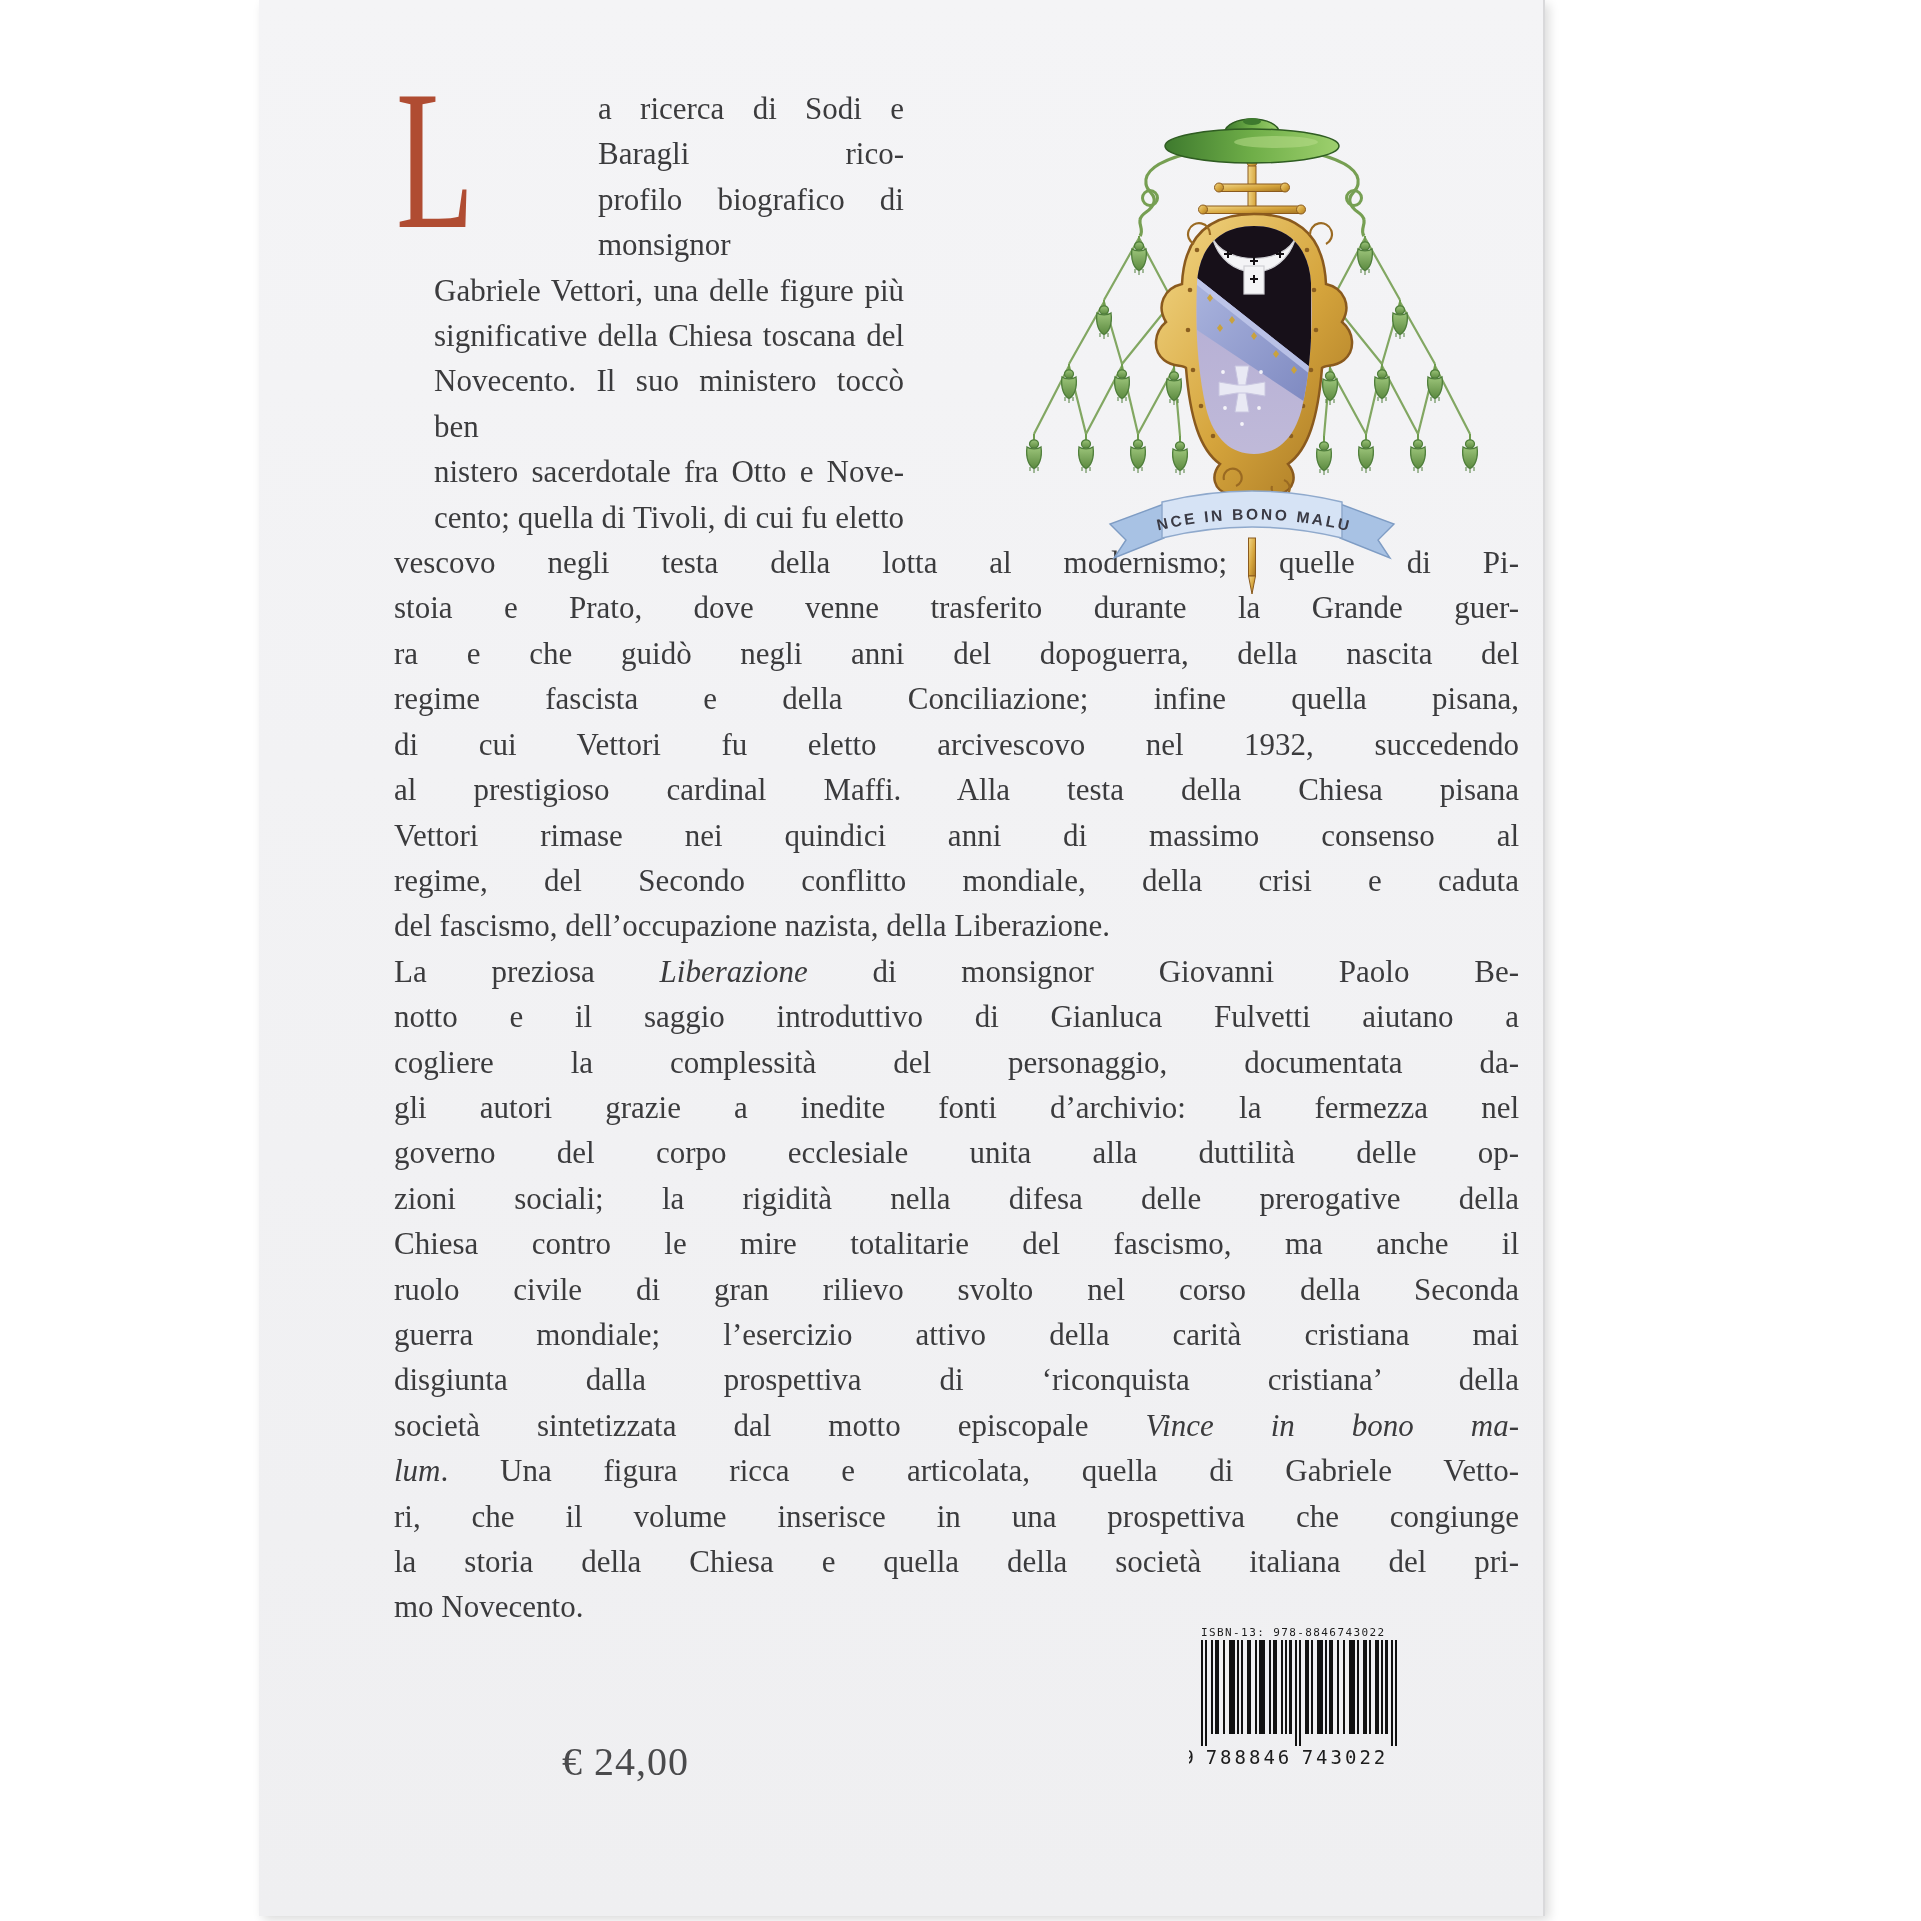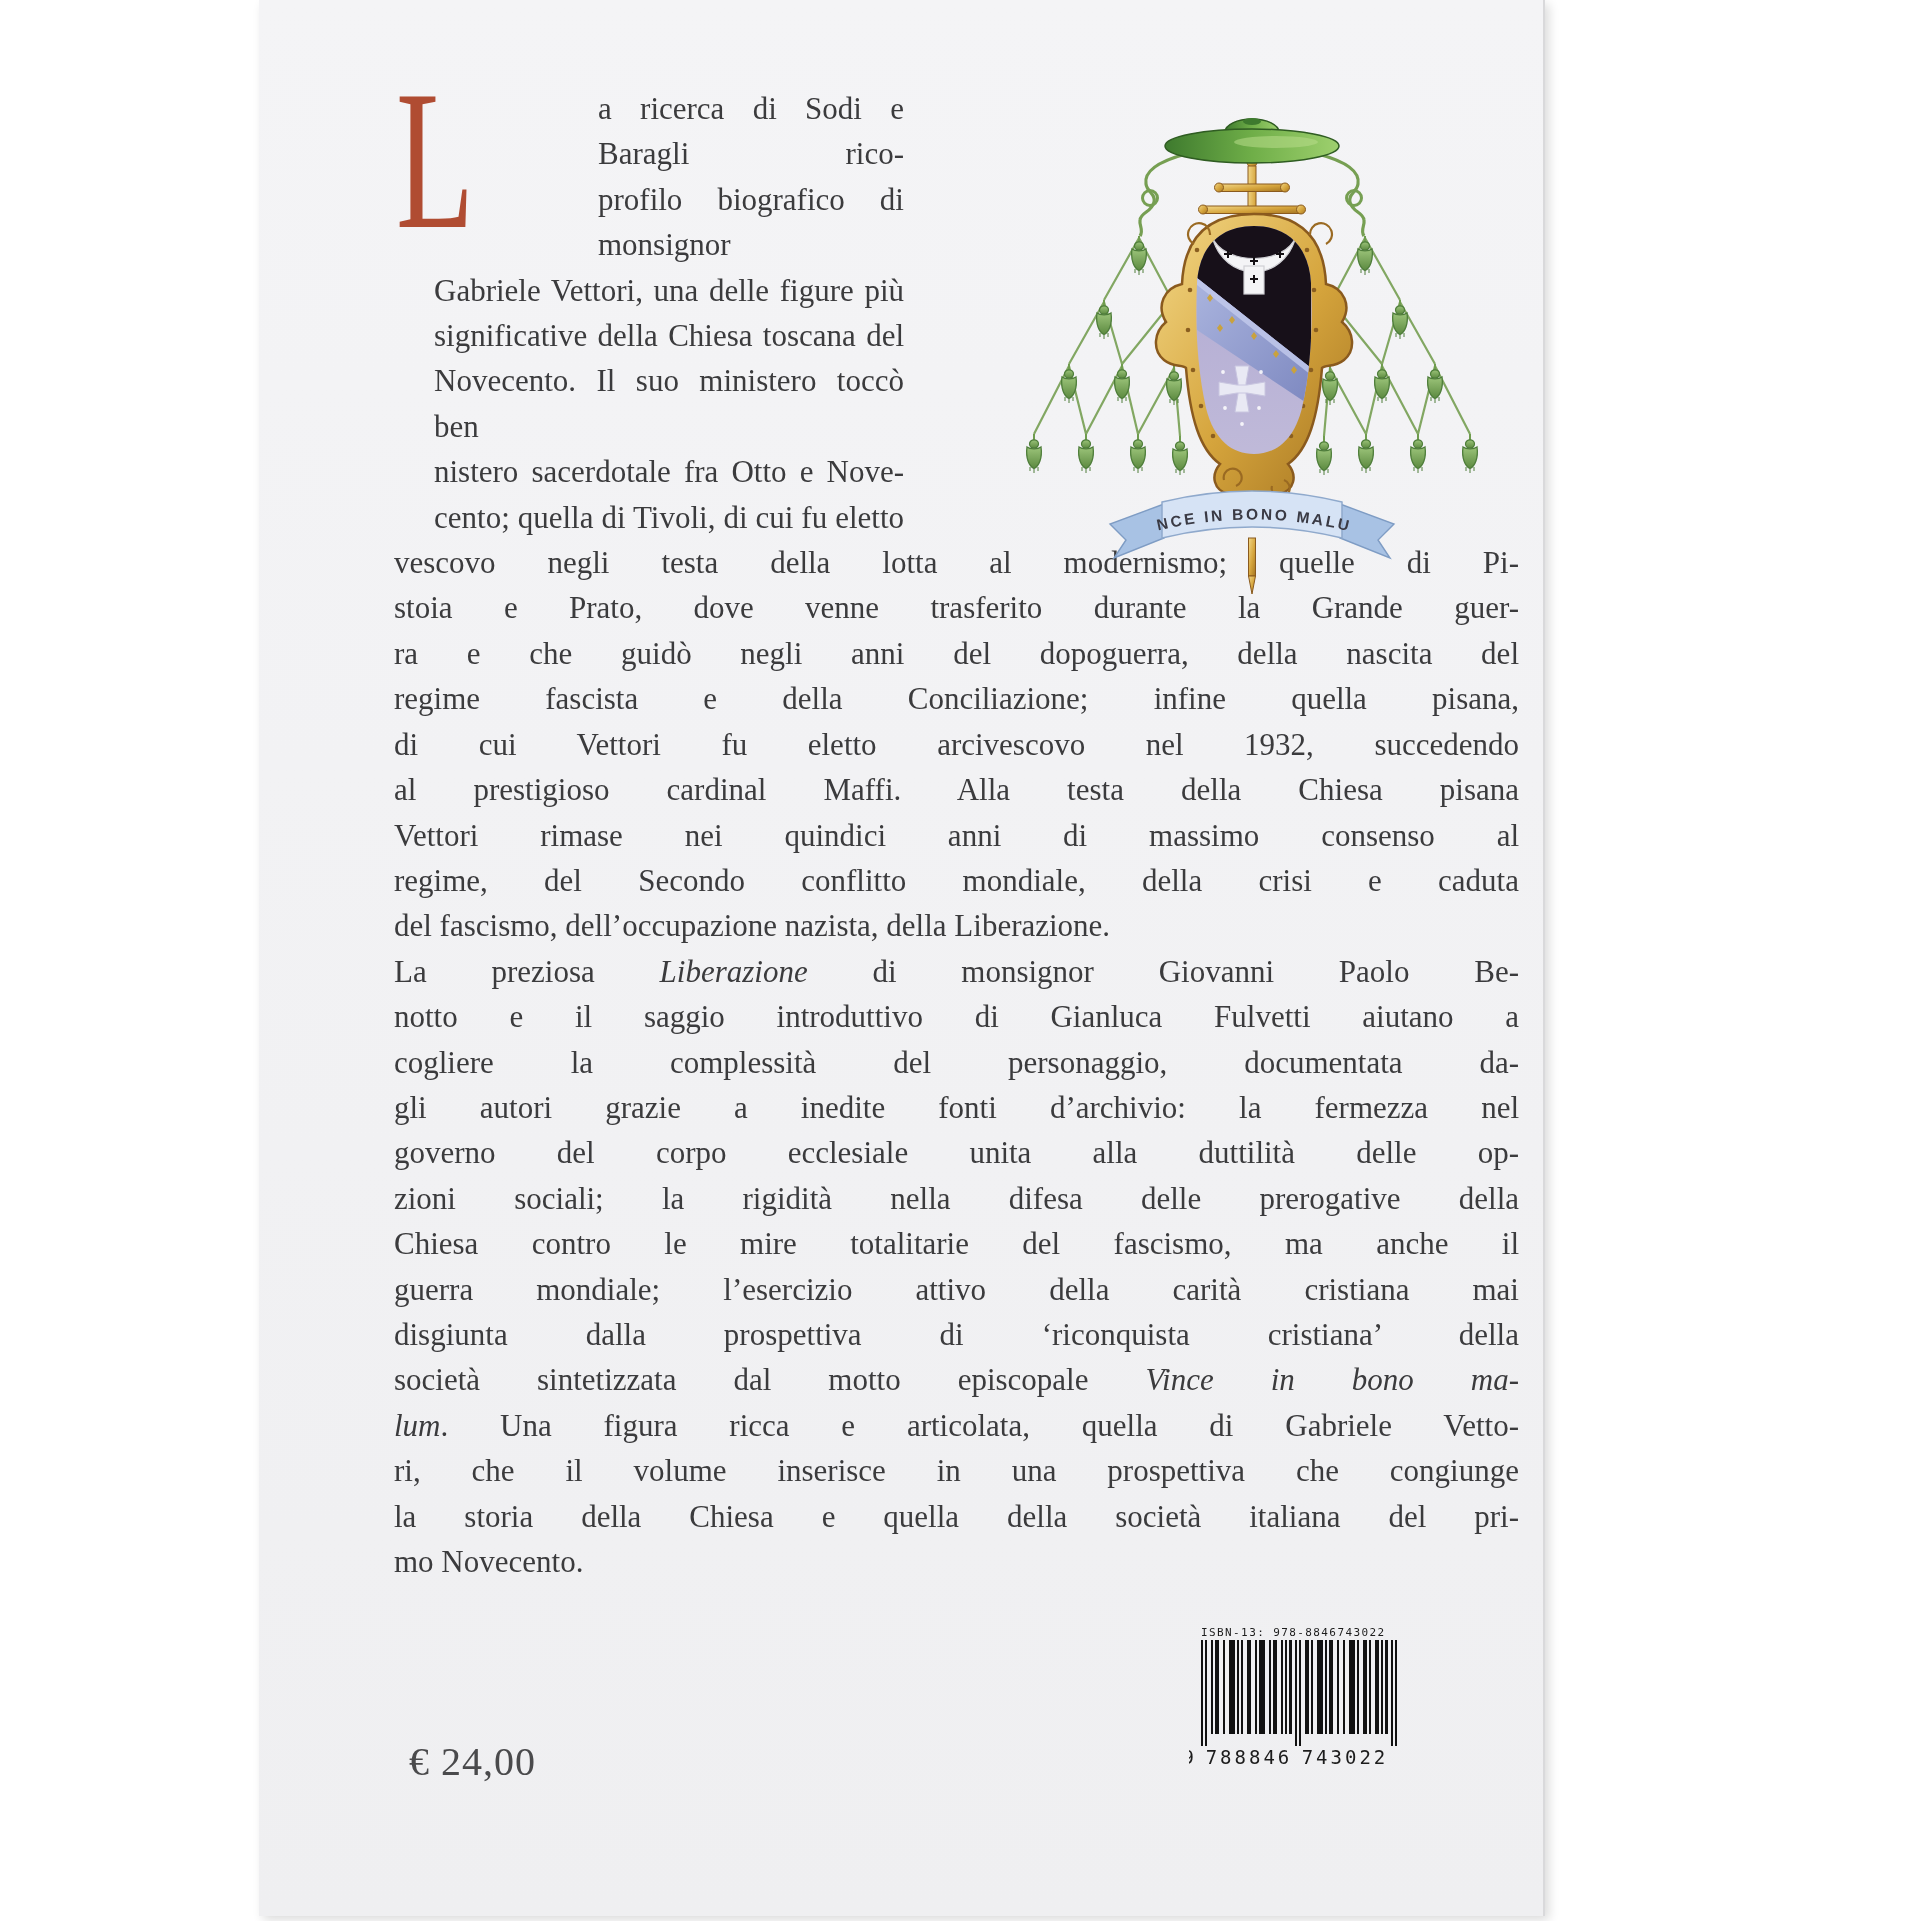--- a/index.html
+++ b/index.html
@@ -14,21 +14,21 @@
   .line{text-align:justify;text-align-last:justify;white-space:normal;}
   .line.short{margin-right:615px;margin-left:40px;}
   .line.indent{padding-left:164px;}
   .line.end{text-align-last:left;}
   .line i{font-style:italic;}
   .dropcap{position:absolute;left:2px;top:6px;
            font-size:200px;line-height:136px;color:#b04c32;
            display:inline-block;transform:scaleX(.64);transform-origin:left top;
            font-family:"Liberation Serif",serif;}
   .arms{position:absolute;left:635px;top:88px;width:600px;height:512px;}
-  .price{position:absolute;left:150px;top:1738px;width:280px;text-align:left;
+  .price{position:absolute;left:150px;top:1738px;width:280px;text-align:right;
          font-size:40px;color:#4a4a4c;letter-spacing:1px;}
   .barcode{position:absolute;left:930px;top:1626px;width:212px;height:152px;}
   .bc-label{font-family:"DejaVu Sans Mono",monospace;font-size:11px;letter-spacing:1.4px;fill:#1c1c1c;}
   .bc-digits{font-family:"DejaVu Sans Mono",monospace;font-size:19px;letter-spacing:3px;fill:#1c1c1c;}
   .motto-t{font-family:"Liberation Sans","DejaVu Sans",sans-serif;font-size:15.5px;
            letter-spacing:2.6px;fill:#3a3a44;font-weight:bold;}
   .bar{fill:#121212;}
 </style>
 </head>
 <body>
@@ -55,20 +55,21 @@
         <div class="line"><span>Vettori rimase nei quindici anni di massimo consenso al</span></div>
         <div class="line"><span>regime, del Secondo conflitto mondiale, della crisi e caduta</span></div>
         <div class="line end"><span>del fascismo, dell’occupazione nazista, della Liberazione.</span></div>
         <div class="line"><span>La preziosa </span><i>Liberazione</i><span> di monsignor Giovanni Paolo Be-</span></div>
         <div class="line"><span>notto e il saggio introduttivo di Gianluca Fulvetti aiutano a</span></div>
         <div class="line"><span>cogliere la complessità del personaggio, documentata da-</span></div>
         <div class="line"><span>gli autori grazie a inedite fonti d’archivio: la fermezza nel</span></div>
         <div class="line"><span>governo del corpo ecclesiale unita alla duttilità delle op-</span></div>
         <div class="line"><span>zioni sociali; la rigidità nella difesa delle prerogative della</span></div>
         <div class="line"><span>Chiesa contro le mire totalitarie del fascismo, ma anche il</span></div>
+        <div class="line"><span>ruolo civile di gran rilievo svolto nel corso della Seconda</span></div>
         <div class="line"><span>guerra mondiale; l’esercizio attivo della carità cristiana mai</span></div>
         <div class="line"><span>disgiunta dalla prospettiva di ‘riconquista cristiana’ della</span></div>
         <div class="line"><span>società sintetizzata dal motto episcopale </span><i>Vince in bono ma-</i></div>
         <div class="line"><i>lum</i><span>. Una figura ricca e articolata, quella di Gabriele Vetto-</span></div>
         <div class="line"><span>ri, che il volume inserisce in una prospettiva che congiunge</span></div>
         <div class="line"><span>la storia della Chiesa e quella della società italiana del pri-</span></div>
         <div class="line end"><span>mo Novecento.</span></div>
       </div>
 
     <svg class="arms" viewBox="0 0 600 512">

